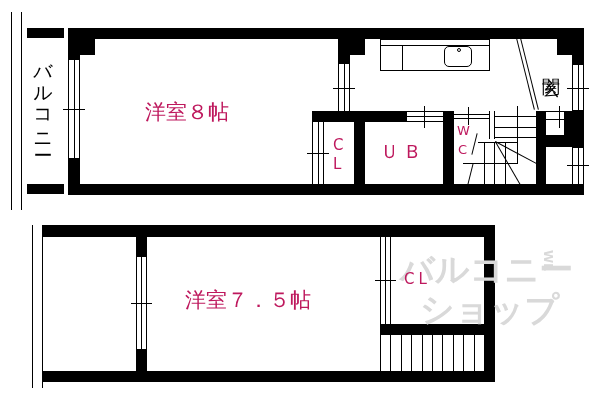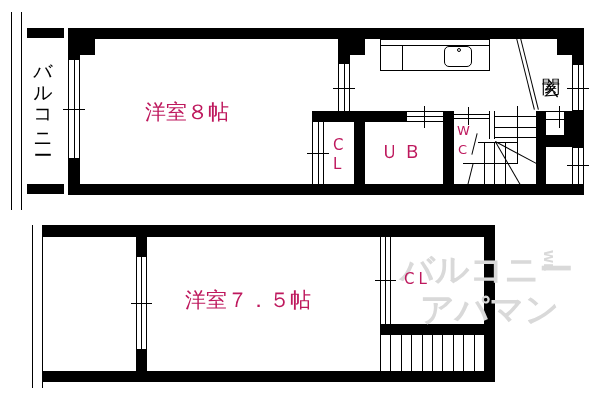--- a/index.html
+++ b/index.html
@@ -121,21 +121,21 @@
   <div class="line" style="left:141px; top:257px; width:1px; height:92px;"></div>
   <div class="line" style="left:131px; top:303px; width:21px; height:1px;"></div>
   <div class="wall" style="left:136px; top:349px; width:11px; height:33px;"></div>
 
   <div class="win" style="left:380px; top:237px; width:11px; height:88px;"></div>
   <div class="line" style="left:385px; top:237px; width:1px; height:88px;"></div>
   <div class="line" style="left:375px; top:280px; width:21px; height:1px;"></div>
   <div class="wall" style="left:380px; top:324px; width:108px; height:11px;"></div>
 
   <div class="wm" style="left:400px; top:252px; font-size:34px;">バルコニー</div>
-  <div class="wm" style="left:420px; top:292px; font-size:34px;">アパマン</div>
+  <div class="wm" style="left:420px; top:292px; font-size:34px;">ショップ</div>
   <div class="wm" style="left:542px; top:250px; font-size:12px; writing-mode:vertical-rl;">WL</div>
 
   <div class="label" style="left:404px; top:272px; font-size:15px; letter-spacing:4px;">CL</div>
 
   <div>
     <div class="line" style="left:380px; top:335px; width:1px; height:36px;"></div>
     <div class="line" style="left:390px; top:335px; width:1px; height:36px;"></div>
     <div class="line" style="left:401px; top:335px; width:1px; height:36px;"></div>
     <div class="line" style="left:411px; top:335px; width:1px; height:36px;"></div>
     <div class="line" style="left:422px; top:335px; width:1px; height:36px;"></div>

